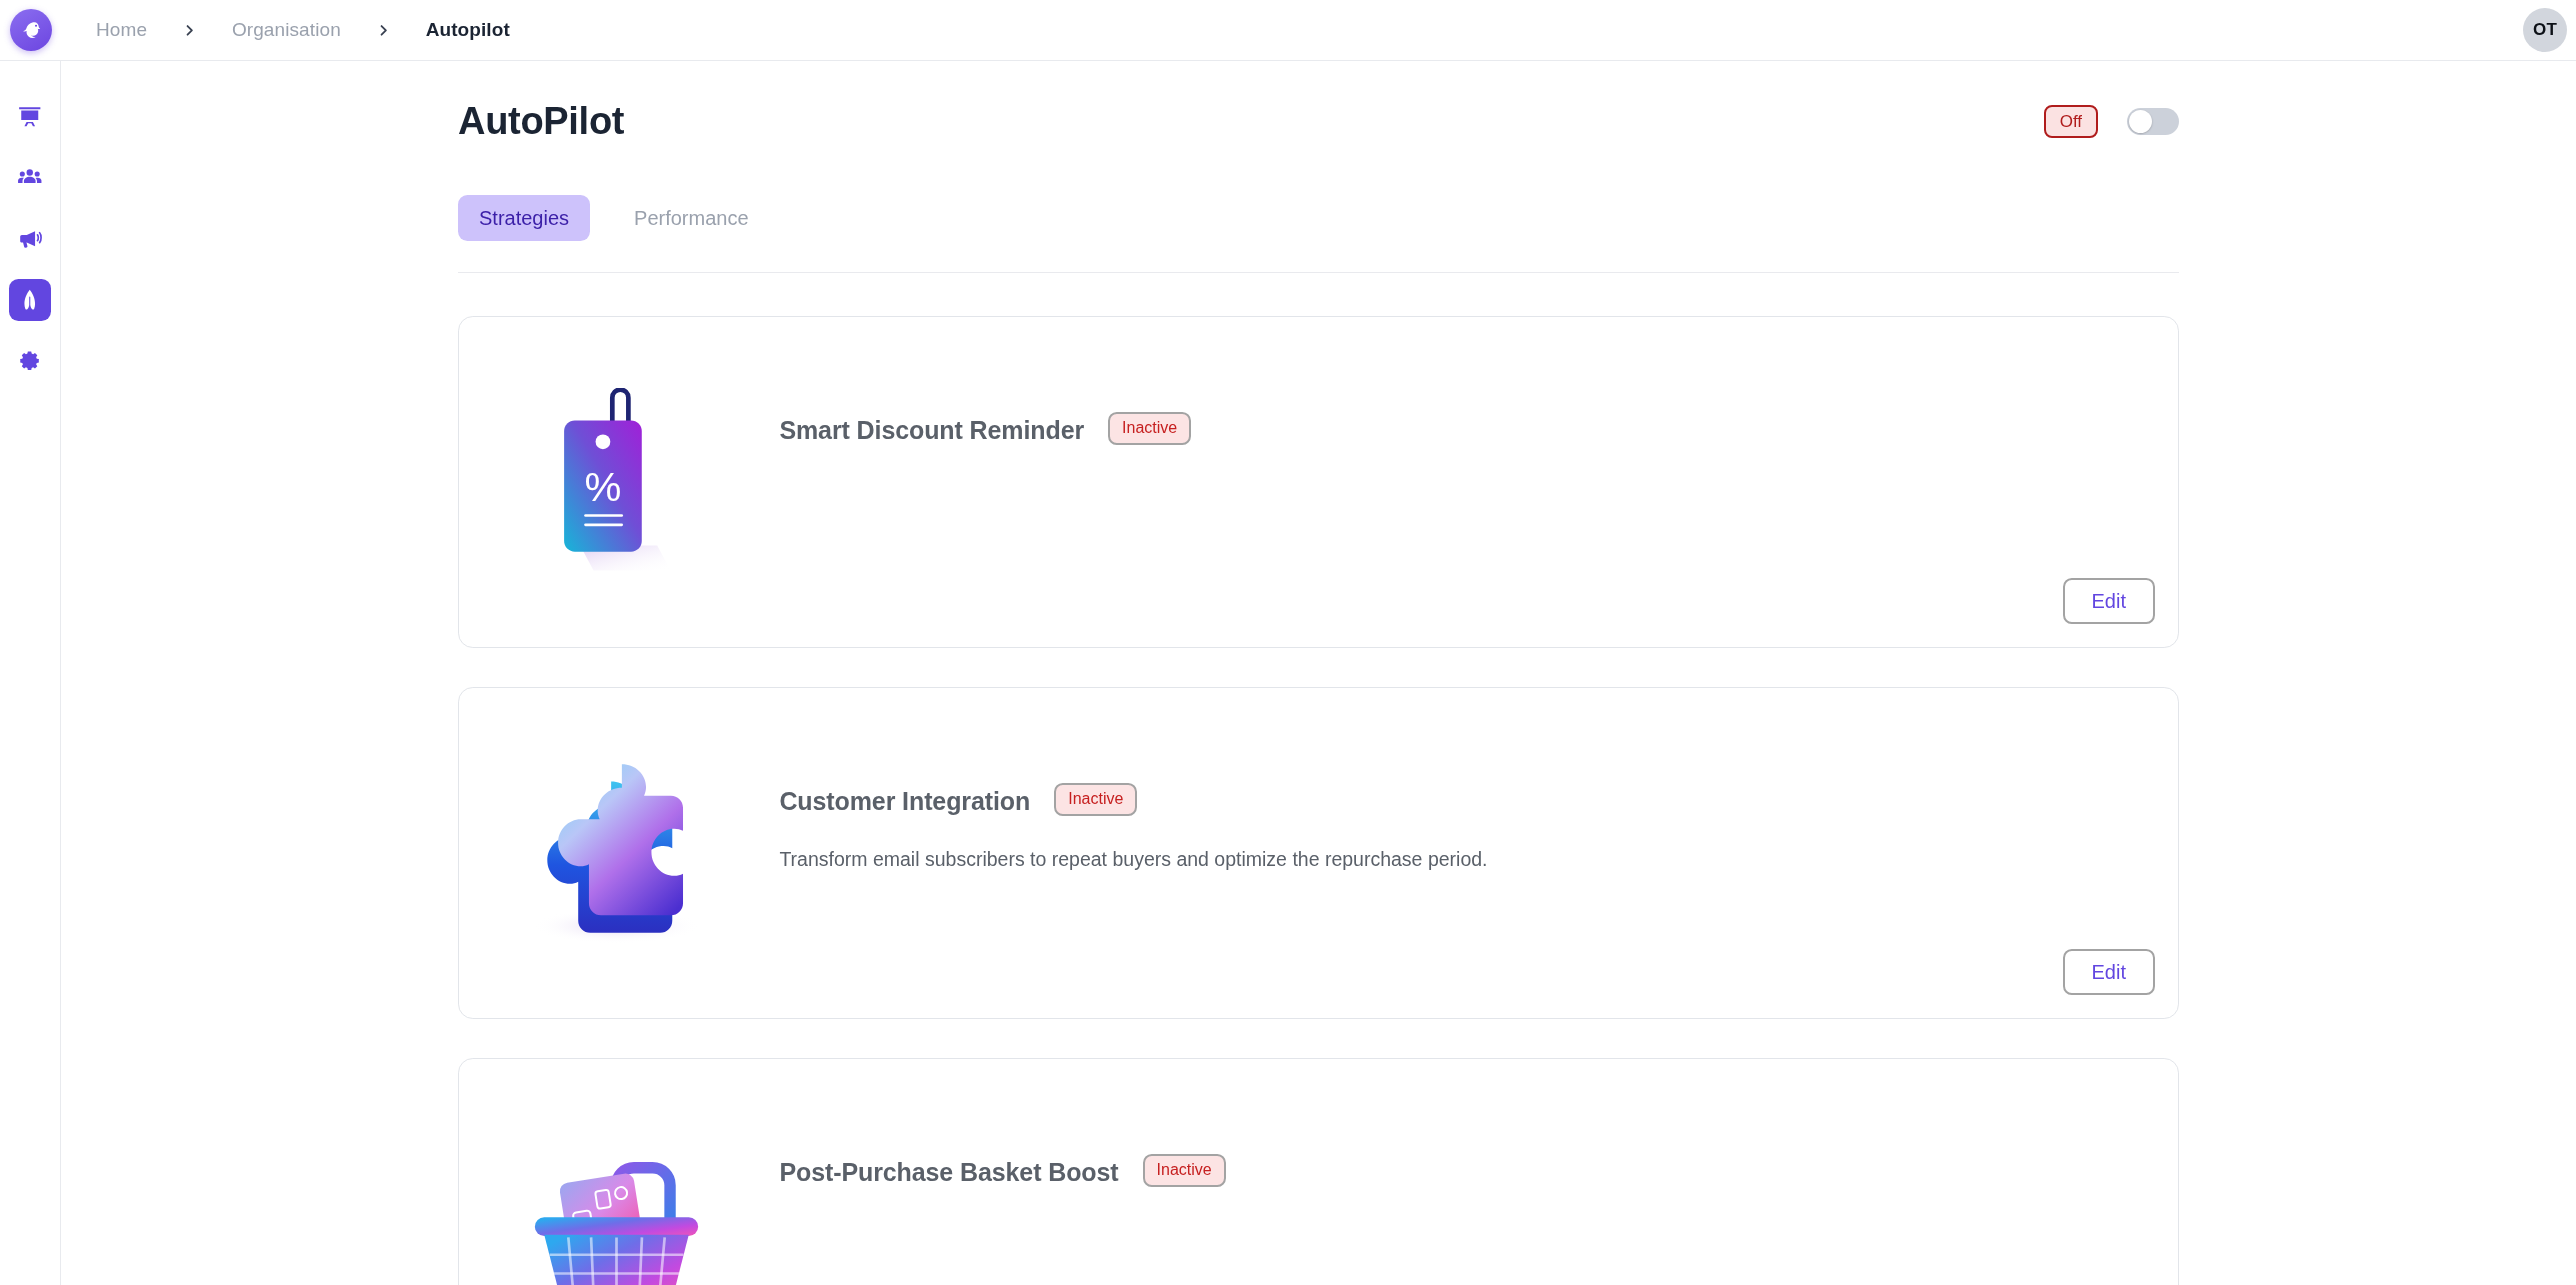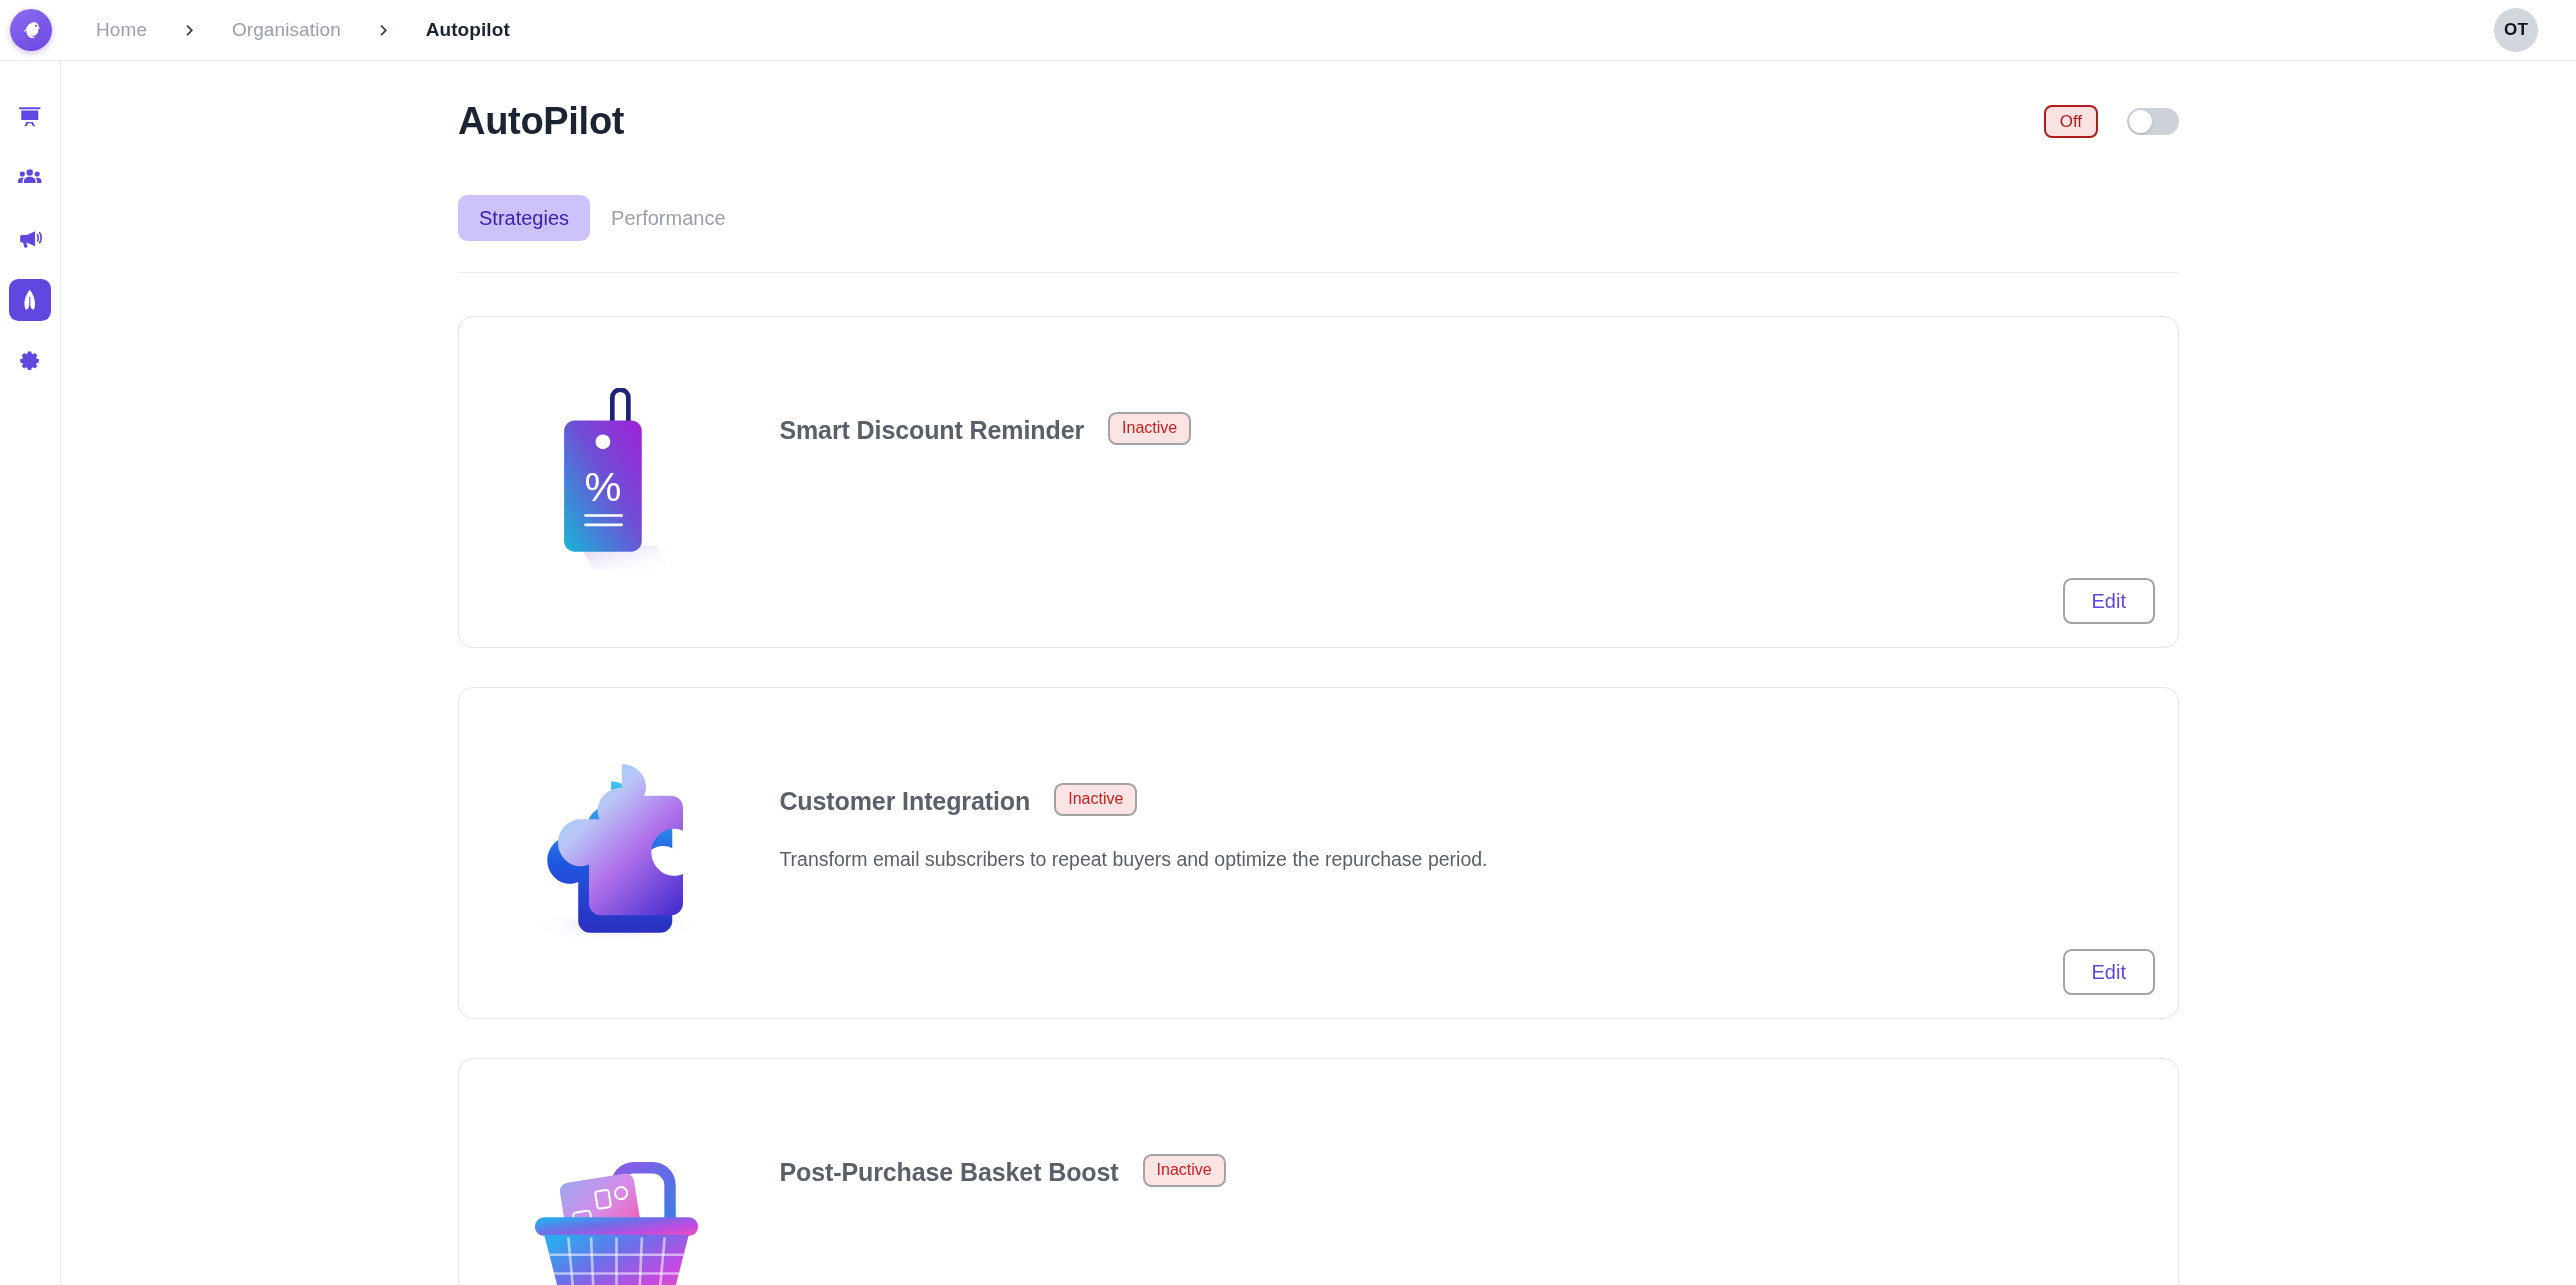--- a/index.html
+++ b/index.html
@@ -58,21 +58,21 @@
   .crumb-sep {
     margin: 0 19px;
     display: inline-flex;
     align-items: center;
     color: #3a4252;
   }
   .crumb-sep svg { width: 14.8px; height: 14.8px; display: block; }
 
   .avatar {
     position: absolute;
-    right: 38px;
+    right: 9px;
     top: 8px;
     width: 44px; height: 44px;
     border-radius: 50%;
     background: #d2d6dd;
     color: #0d1117;
     font-size: 17px;
     font-weight: bold;
     display: flex; align-items: center; justify-content: center;
     letter-spacing: 0.3px;
   }
@@ -159,21 +159,21 @@
     border-radius: 50%;
     background: #ffffff;
     box-shadow: 0 0.7px 2px rgba(0,0,0,.25);
   }
 
   
   .tabs-wrap { margin-top: 13.4px; }
   .tabs {
     display: flex;
     align-items: center;
-    gap: 0;
+    gap: 23px;
   }
   .tab {
     font-size: 20px;
     padding: 11.4px 21px;
     border-radius: 9.4px;
     color: #9aa1ad;
     cursor: pointer;
     white-space: nowrap;
   }
   .tab.active {

